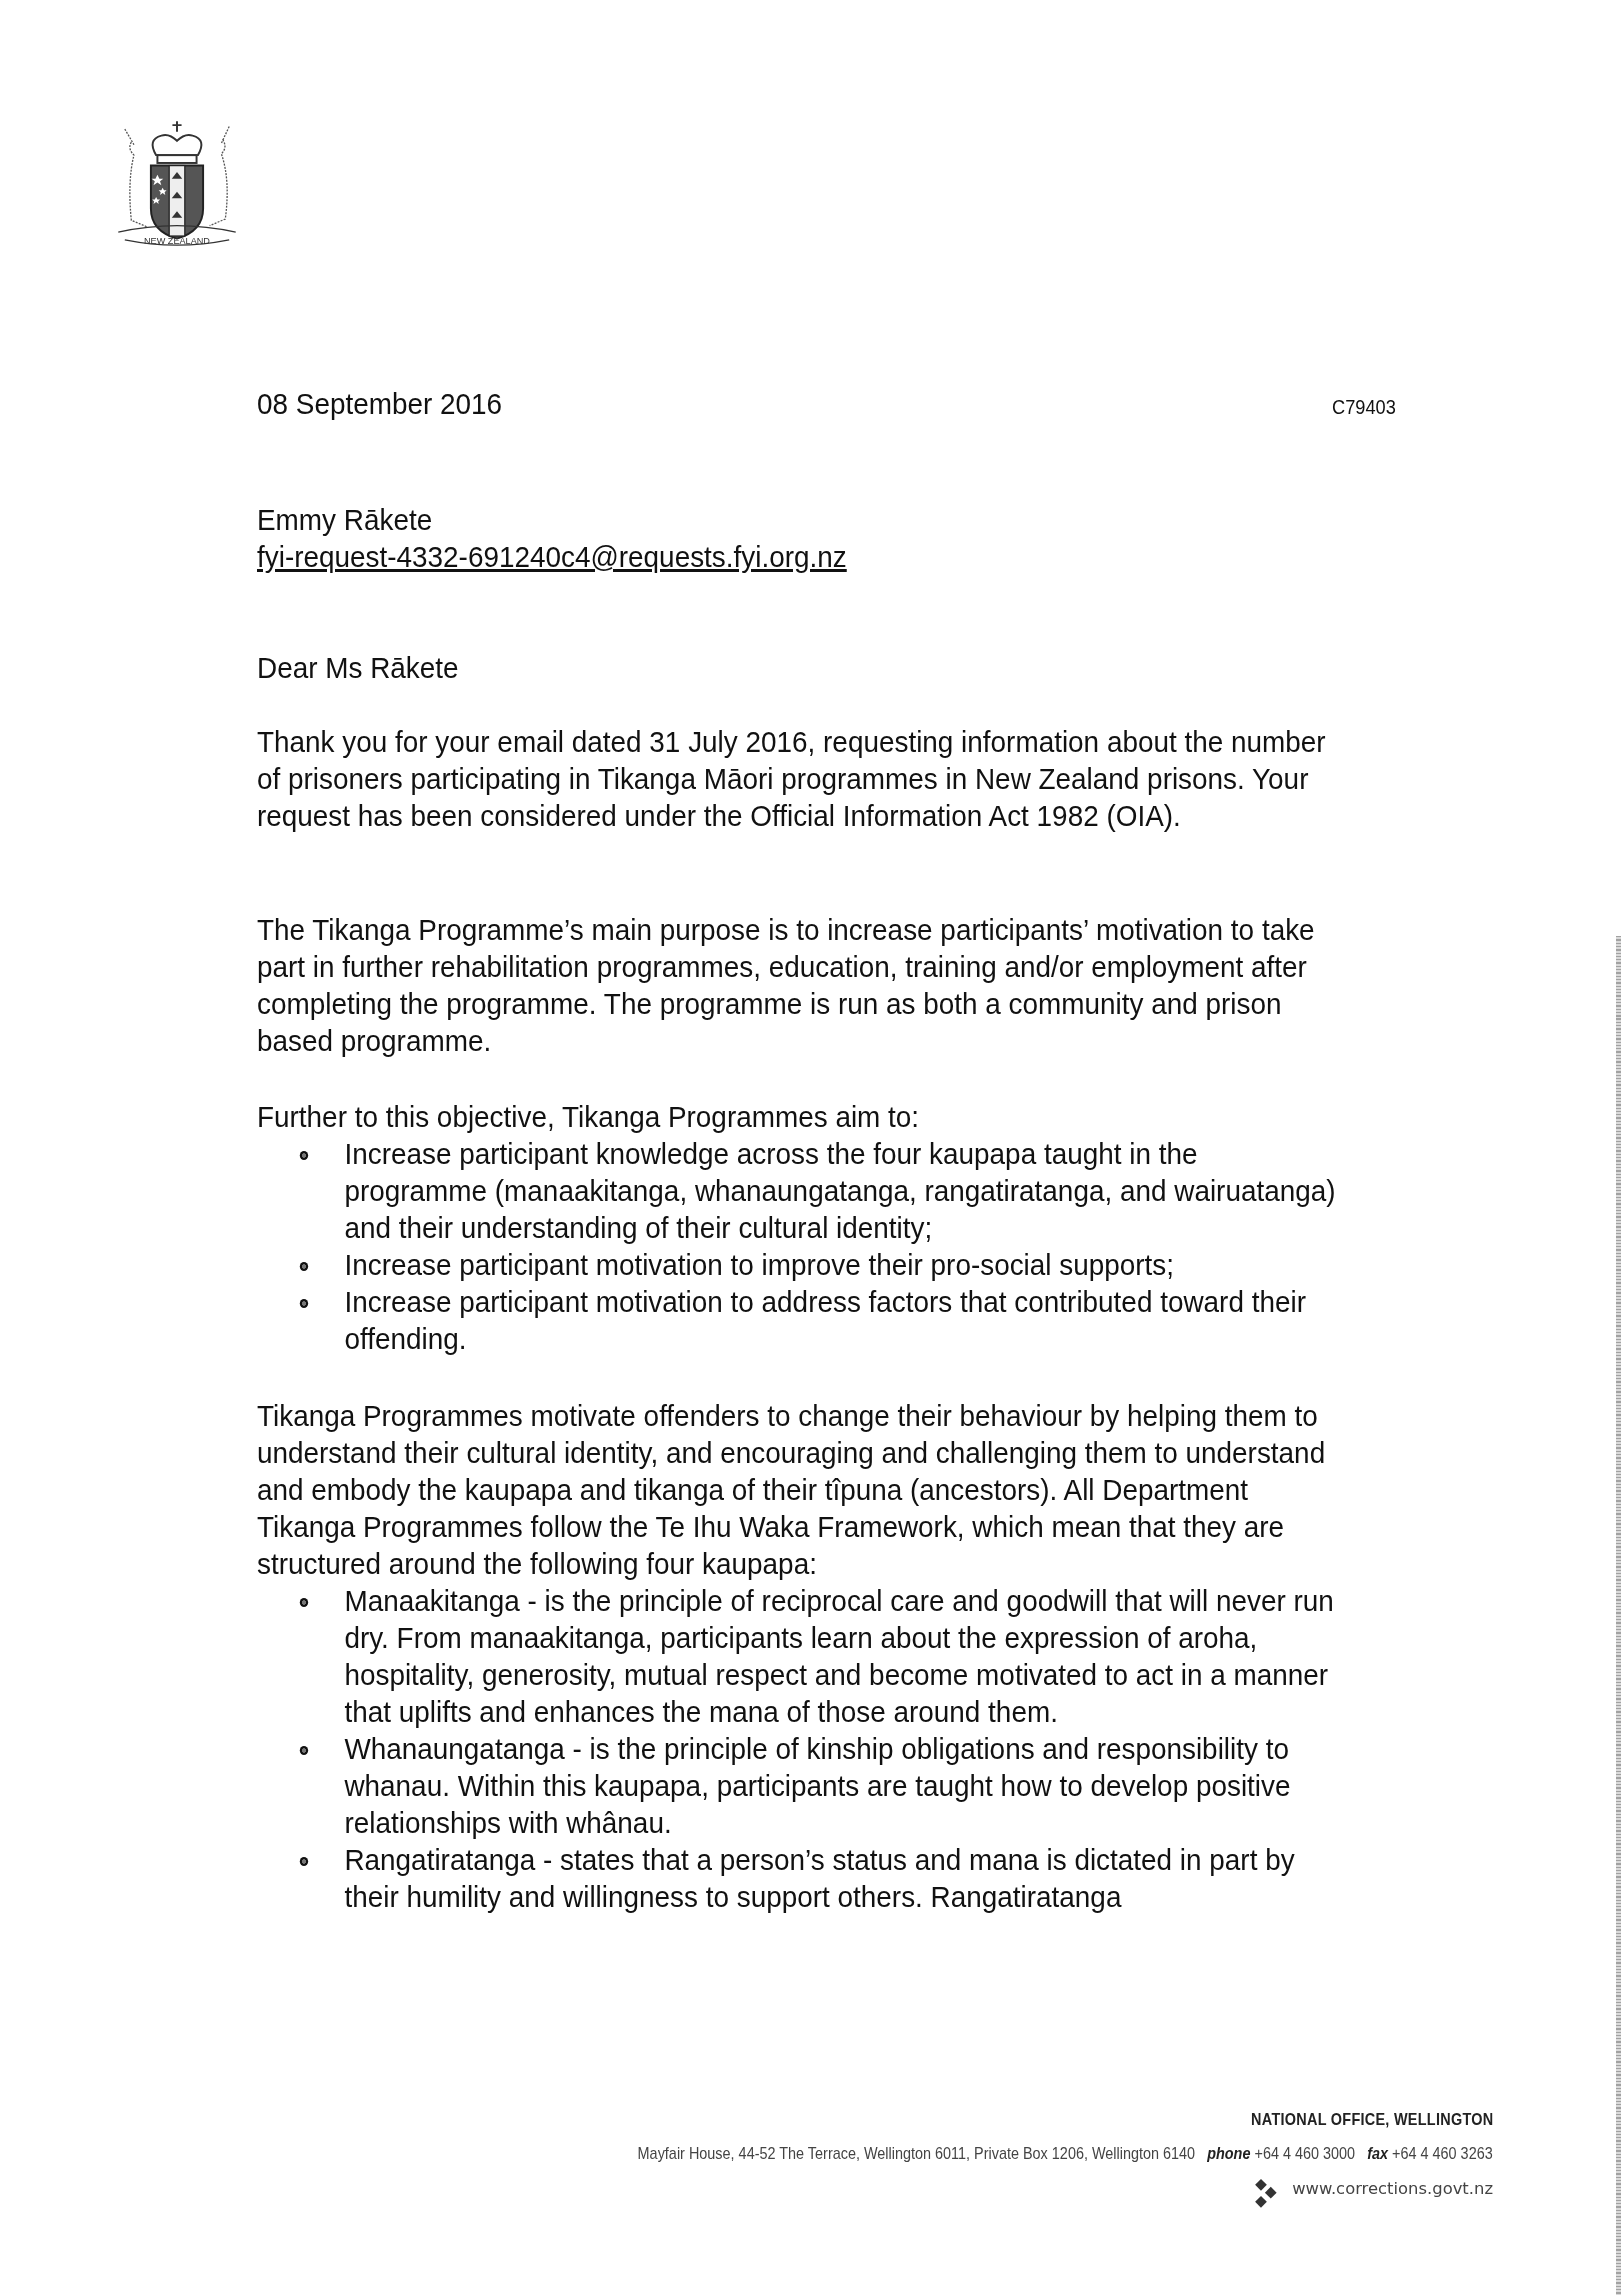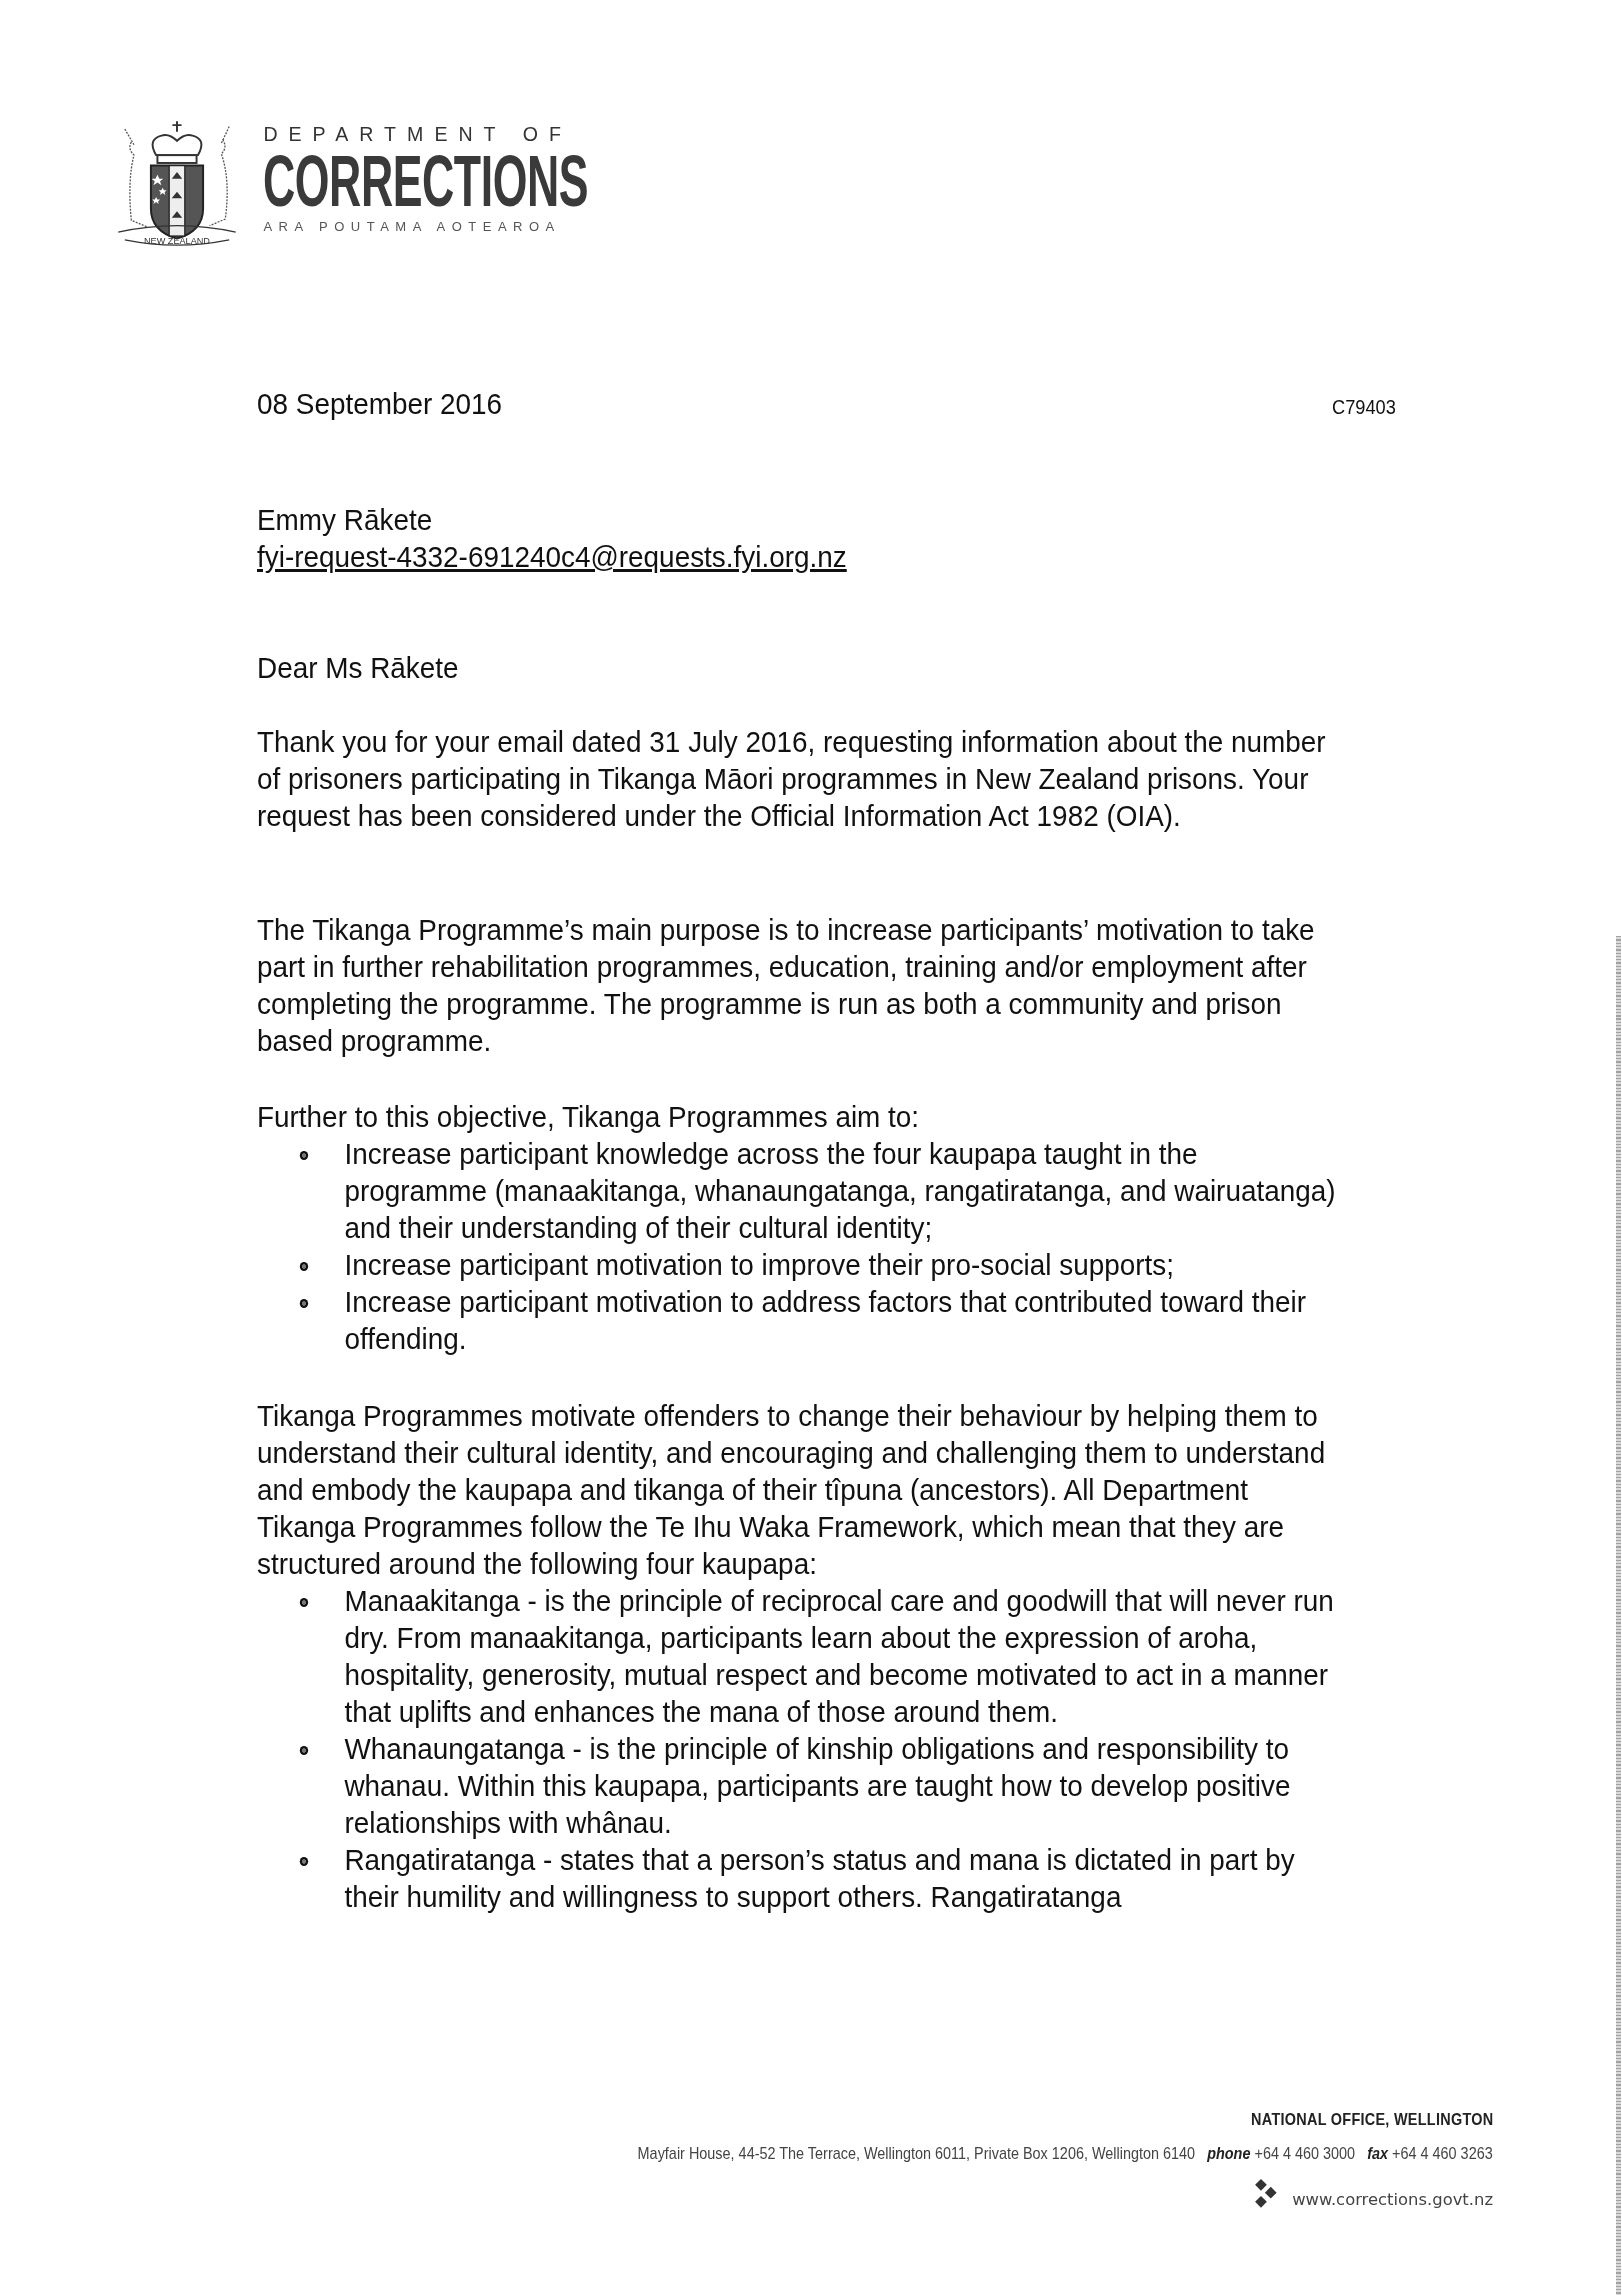--- a/index.html
+++ b/index.html
@@ -190,21 +190,21 @@
     .footer-address .lbl {
       font-weight: bold;
       font-style: italic;
       color: #222;
     }
     .footer-web {
       position: absolute;
       right: 130px;
       top: 2179px;
       display: flex;
-      align-items: flex-end;
+      align-items: flex-start;
       font-family: "DejaVu Sans", sans-serif;
       font-size: 16.4px;
       color: #444;
     }
     .web-icon {
       width: 25px;
       height: 30px;
       margin-right: 11.8px;
     }
   </style>
@@ -243,25 +243,20 @@
         <path d="M180 36 q8 12 -2 22 q14 40 6 100 l-24 10"></path>
         <path d="M190 16 l-12 26"></path>
       </g>
 
       <g stroke="#333" stroke-width="2">
         <path d="M20 178 q90 -20 180 0" fill="none"></path>
         <path d="M30 190 q80 16 160 0" fill="none"></path>
       </g>
       <text x="110" y="196" font-family="Liberation Sans, sans-serif" font-size="14" text-anchor="middle" fill="#333">NEW ZEALAND</text>
     </svg>
-    <div class="dept-block">
-      <span class="dept-line1">DEPARTMENT OF</span>
-      <span class="dept-line2">CORRECTIONS</span>
-      <span class="dept-line3">ARA POUTAMA AOTEAROA</span>
-    </div>
   </div>
 
   <div class="date">08 September 2016</div>
   <div class="ref">C79403</div>
 
   <div class="recipient-name">Emmy Rākete</div>
   <a class="recipient-email">fyi-request-4332-691240c4@requests.fyi.org.nz</a>
 
   <div class="salutation">Dear Ms Rākete</div>
 

